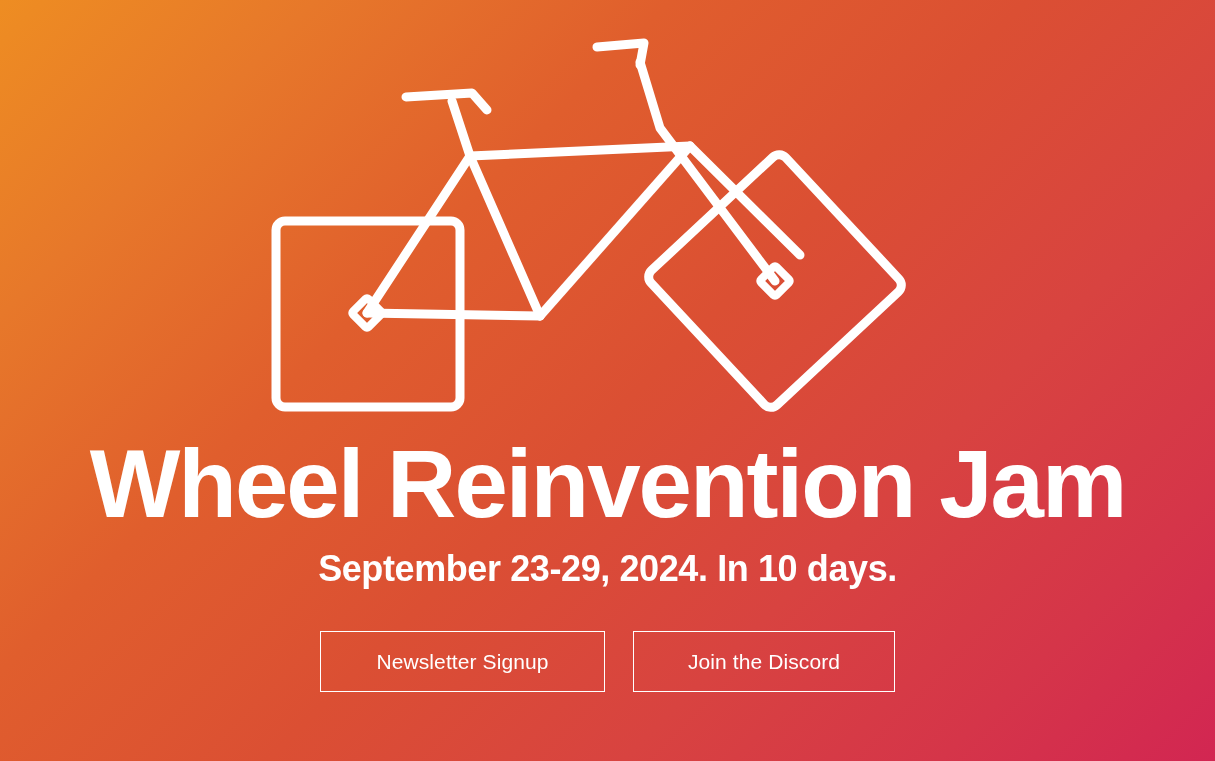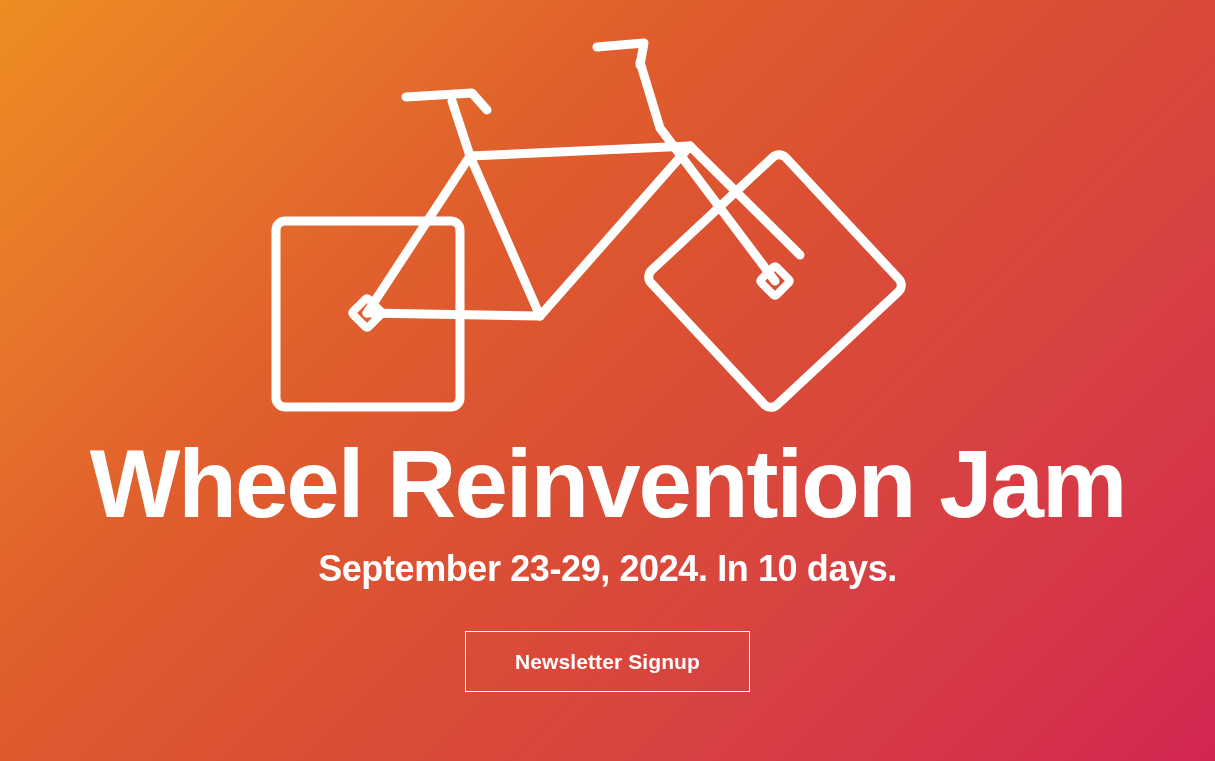--- a/index.html
+++ b/index.html
@@ -98,21 +98,21 @@
     display: flex;
     align-items: center;
     justify-content: center;
     height: 61px;
     padding: 0 24px;
     border: 1.6px solid #FFFFFF;
     background: transparent;
     color: #FFFFFF;
     font-family: "Liberation Sans", sans-serif;
     font-size: 21px;
-    font-weight: 700;
+    font-weight: 400;
     letter-spacing: 0.1px;
     white-space: nowrap;
     text-decoration: none;
     cursor: pointer;
     border-radius: 0;
   }
   #newsletter-button { min-width: 285px; }
   #discord-button { min-width: 262px; }
 </style>
 </head>
@@ -157,16 +157,17 @@
 
     <h1 class="page-title">Wheel Reinvention Jam</h1>
 
     <div class="subtitle">
       <span class="sub-date">September 23-29, 2024.</span>
       <span class="sub-strong">In 10 days.</span>
     </div>
 
     <div class="button-row">
       <a class="hero-button" id="newsletter-button" href="#">Newsletter Signup</a>
+      <a class="hero-button" id="discord-button" href="#">Join the Discord</a>
     </div>
 
   </div>
 </div>
 
 </body></html>

